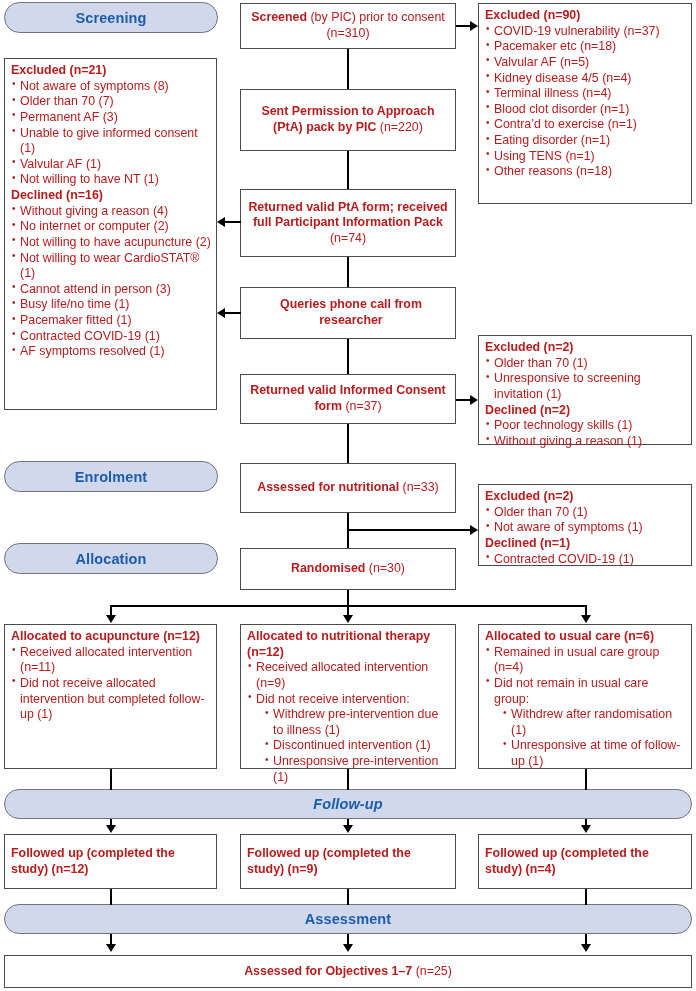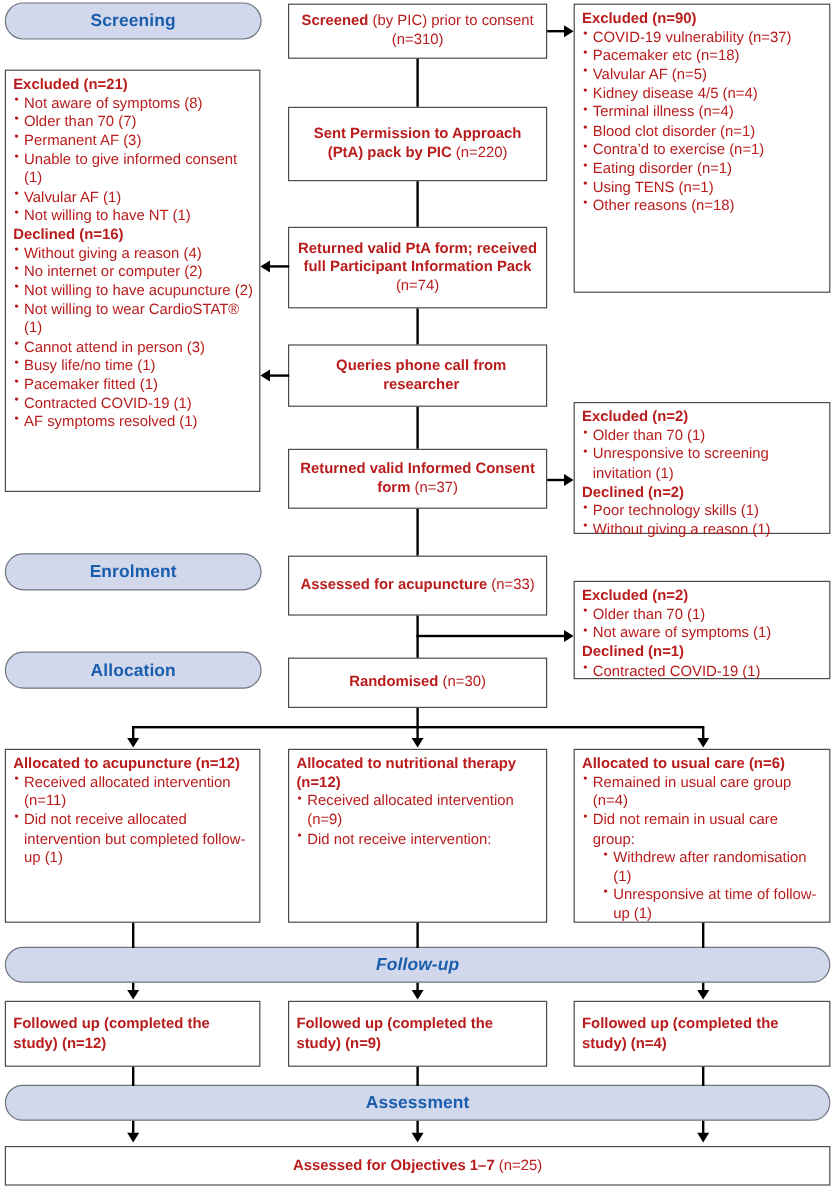--- a/index.html
+++ b/index.html
@@ -158,21 +158,21 @@
   </div>
 
   <div class="box center" style="left:240px;top:374px;width:216px;height:50px;">
     <div>
       <span>Returned valid Informed Consent form</span><span class="thin"> (n=37)</span>
     </div>
   </div>
 
   <div class="box center" style="left:240px;top:463px;width:216px;height:50px;">
     <div>
-      <span>Assessed for acupuncture</span><span class="thin"> (n=33)</span>
+      <span>Assessed for nutritional</span><span class="thin"> (n=33)</span>
     </div>
   </div>
 
   <div class="box center" style="left:240px;top:548px;width:216px;height:42px;">
     <div>
       <span>Randomised</span><span class="thin"> (n=30)</span>
     </div>
   </div>
 
   <div class="box center" style="left:4px;top:955px;width:688px;height:33px;">
@@ -198,21 +198,21 @@
       <li>Not willing to have acupuncture (2)</li>
       <li>Not willing to wear CardioSTAT® (1)</li>
       <li>Cannot attend in person (3)</li>
       <li>Busy life/no time (1)</li>
       <li>Pacemaker fitted (1)</li>
       <li>Contracted COVID-19 (1)</li>
       <li>AF symptoms resolved (1)</li>
     </ul>
   </div>
 
-  <div class="box side" style="left:478px;top:3px;width:214px;height:241px;">
+  <div class="box side" style="left:478px;top:3px;width:214px;height:201px;">
     <span class="hdr">Excluded (n=90)</span>
     <ul class="lst">
       <li>COVID-19 vulnerability (n=37)</li>
       <li>Pacemaker etc (n=18)</li>
       <li>Valvular AF (n=5)</li>
       <li>Kidney disease 4/5 (n=4)</li>
       <li>Terminal illness (n=4)</li>
       <li>Blood clot disorder (n=1)</li>
       <li>Contra’d to exercise (n=1)</li>
       <li>Eating disorder (n=1)</li>
@@ -253,20 +253,25 @@
       <li>Did not receive allocated intervention but completed follow-up (1)</li>
     </ul>
   </div>
 
   <div class="box side" style="left:240px;top:624px;width:216px;height:145px;">
     <span class="hdr">Allocated to nutritional therapy (n=12)</span>
     <ul class="lst">
       <li>Received allocated intervention (n=9)</li>
       <li>
         <span>Did not receive intervention:</span>
+        <ul class="lst2">
+          <li>Withdrew pre-intervention due to illness (1)</li>
+          <li>Discontinued intervention (1)</li>
+          <li>Unresponsive pre-intervention (1)</li>
+        </ul>
       </li>
     </ul>
   </div>
 
   <div class="box side" style="left:478px;top:624px;width:214px;height:145px;">
     <span class="hdr">Allocated to usual care (n=6)</span>
     <ul class="lst">
       <li>Remained in usual care group (n=4)</li>
       <li>
         <span>Did not remain in usual care group:</span>

